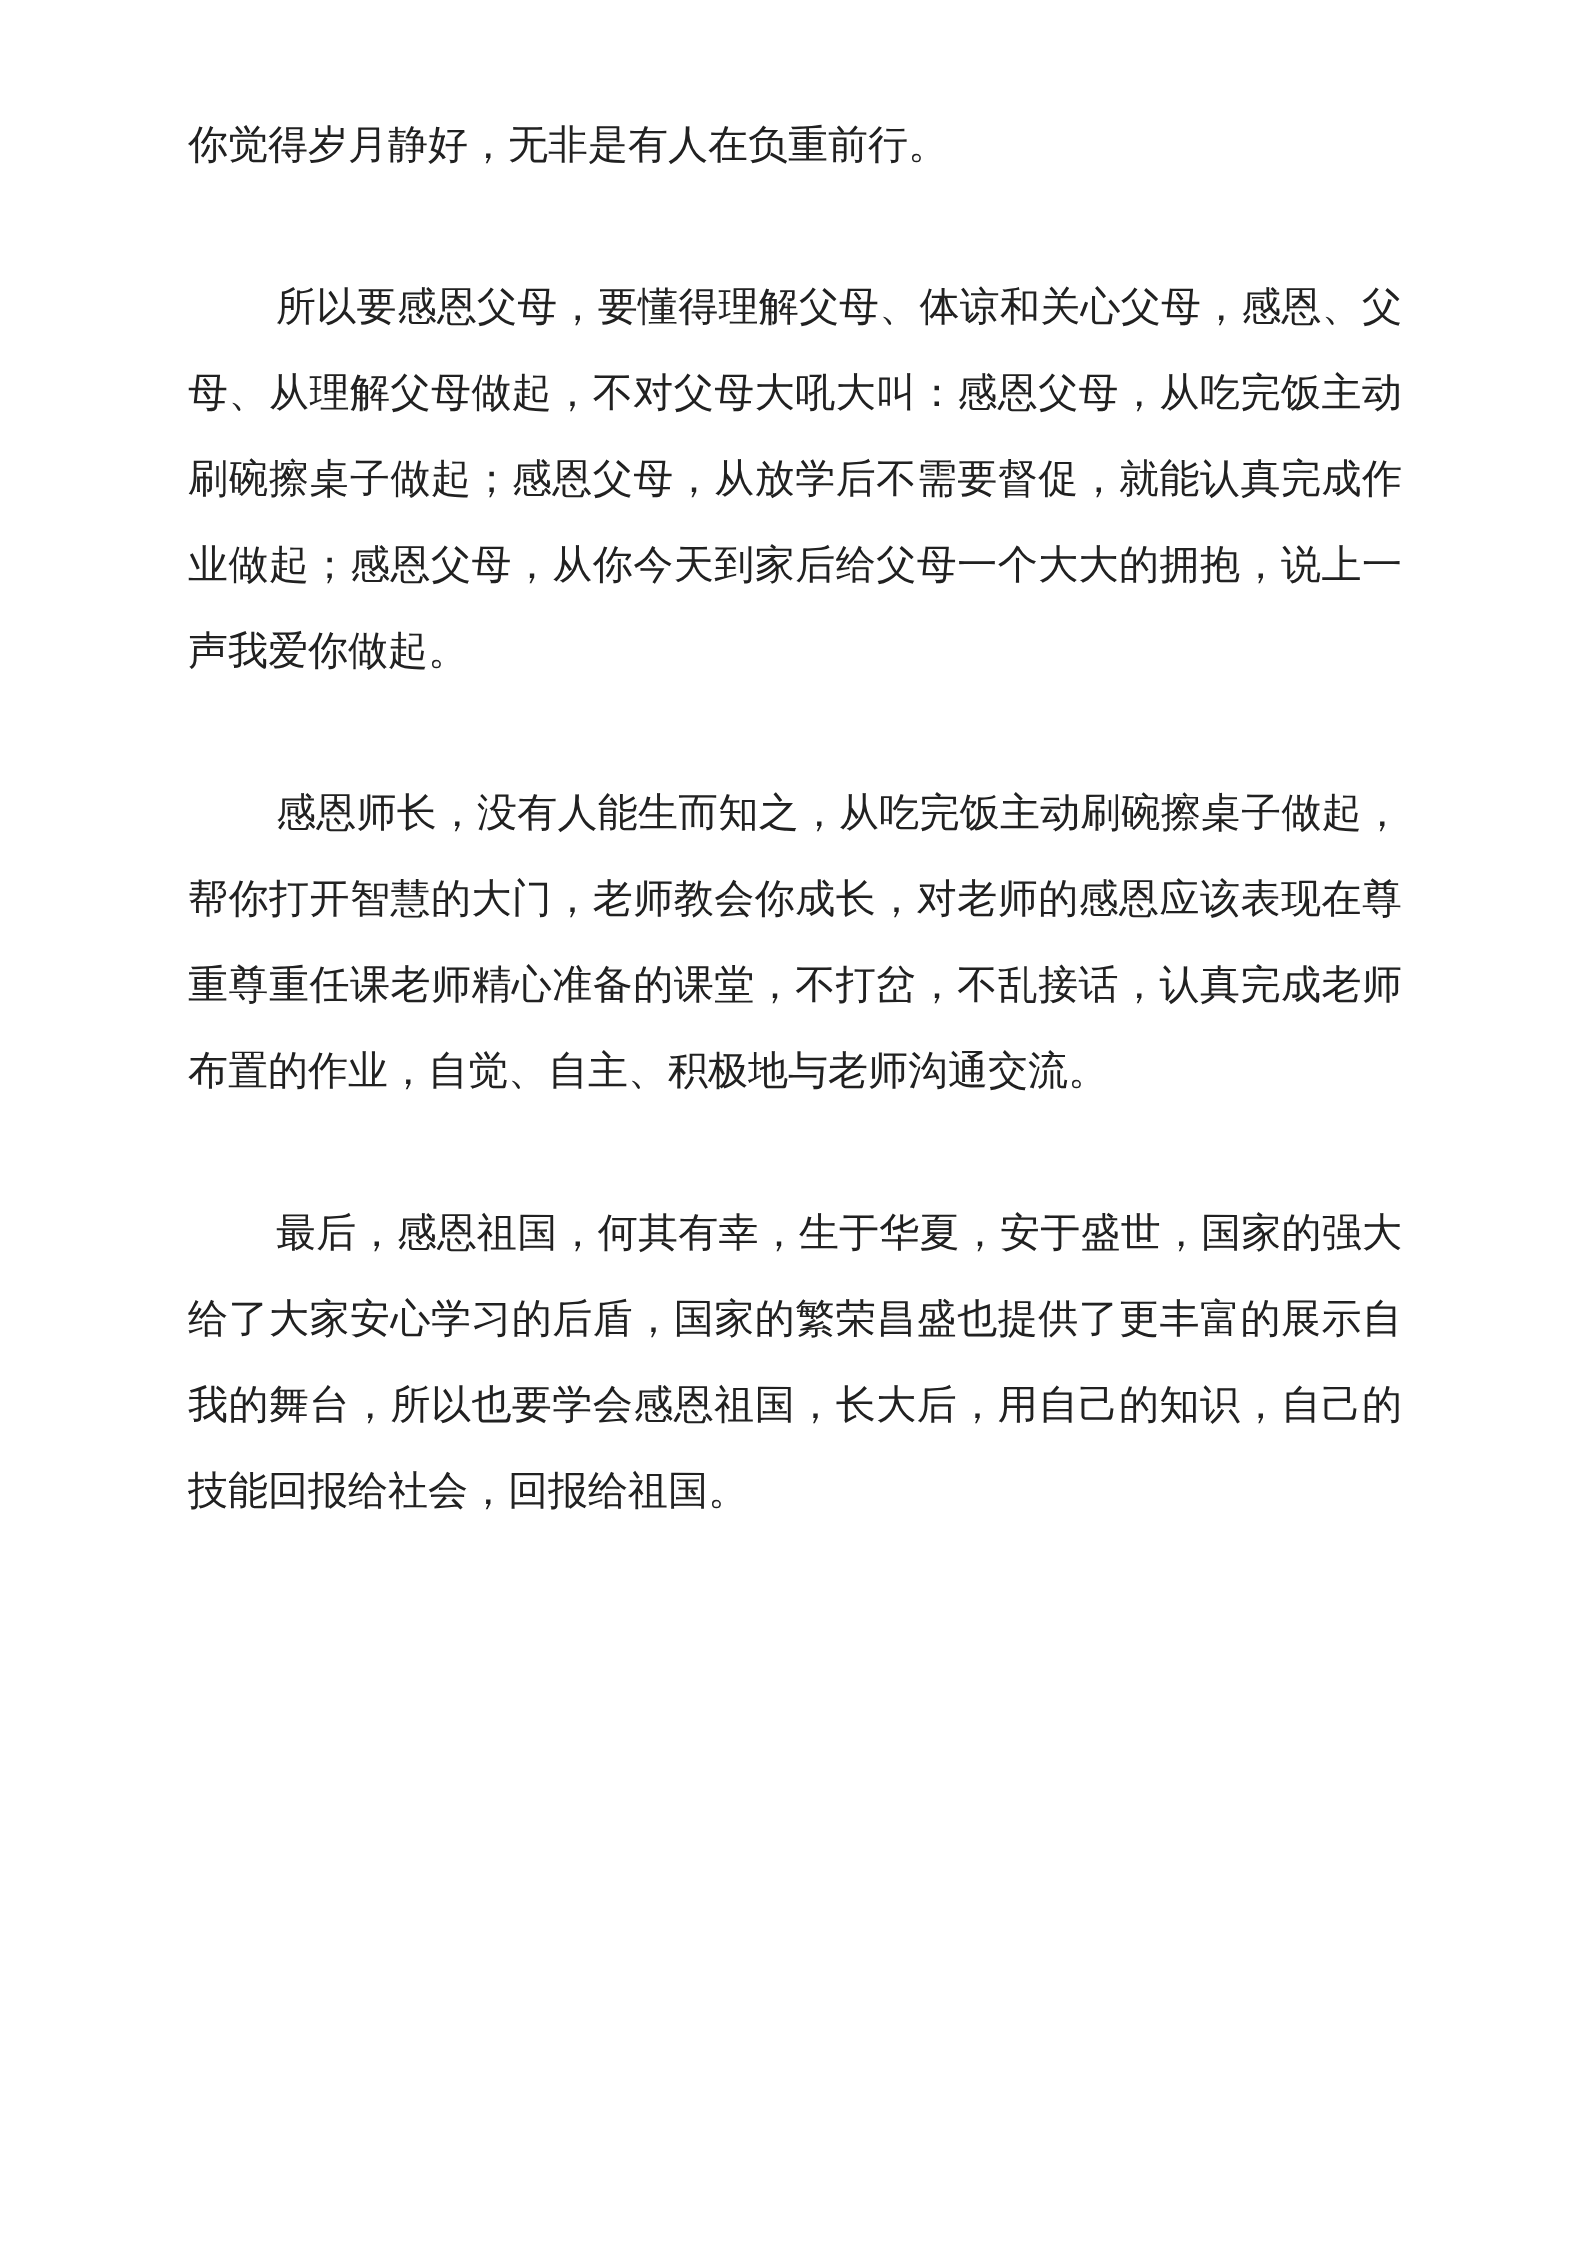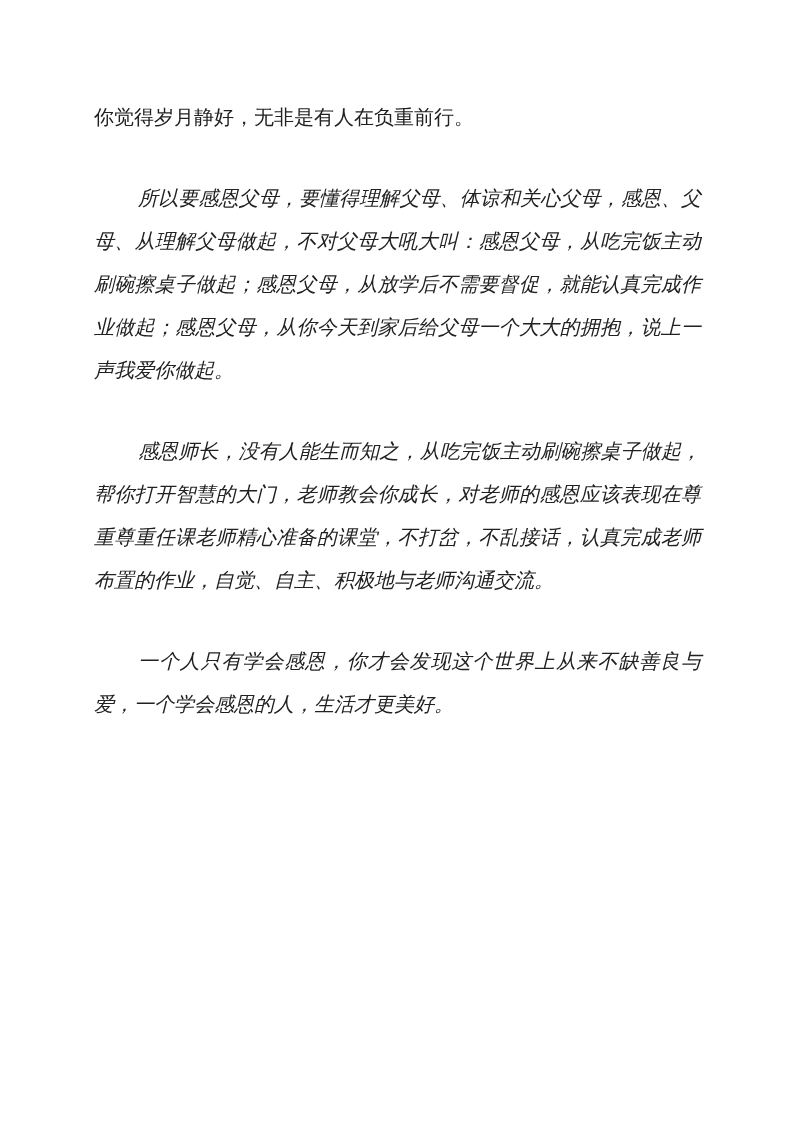--- a/index.html
+++ b/index.html
@@ -10,41 +10,40 @@
   body {
     width: 793px;
     height: 1122px;
     overflow: hidden;
   }
   .doc-page {
     box-sizing: border-box;
     width: 793px;
     height: 1122px;
     background: #ffffff;
-    padding: 96px 92px 0 94px;
+    padding: 52px 92px 0 94px;
   }
   .doc-page p {
     margin: 0 0 38px 0;
     font-family: "Liberation Serif", "DejaVu Serif", serif;
     font-size: 20px;
     line-height: 43px;
     color: #212121;
     text-align: justify;
     letter-spacing: 0;
     word-break: normal;
   }
   .doc-page p.indent {
     text-indent: 44px;
-    font-style: italic;
   }
   .doc-page p:last-child {
     margin-bottom: 0;
   }
 </style>
 </head>
 <body>
 
 <div class="doc-page">
   <p>你觉得岁月静好，无非是有人在负重前行。</p>
   <p class="indent">所以要感恩父母，要懂得理解父母、体谅和关心父母，感恩、父母、从理解父母做起，不对父母大吼大叫：感恩父母，从吃完饭主动刷碗擦桌子做起；感恩父母，从放学后不需要督促，就能认真完成作业做起；感恩父母，从你今天到家后给父母一个大大的拥抱，说上一声我爱你做起。</p>
   <p class="indent">感恩师长，没有人能生而知之，从吃完饭主动刷碗擦桌子做起，帮你打开智慧的大门，老师教会你成长，对老师的感恩应该表现在尊重尊重任课老师精心准备的课堂，不打岔，不乱接话，认真完成老师布置的作业，自觉、自主、积极地与老师沟通交流。</p>
-  <p class="indent">一个人只有学会感恩，你才会发现这个世界上从来不缺善良与爱，一个学会感恩的人，生活才更美好。</p>
+  <p class="indent">最后，感恩祖国，何其有幸，生于华夏，安于盛世，国家的强大给了大家安心学习的后盾，国家的繁荣昌盛也提供了更丰富的展示自我的舞台，所以也要学会感恩祖国，长大后，用自己的知识，自己的技能回报给社会，回报给祖国。</p>
 </div>
 
 </body></html>

